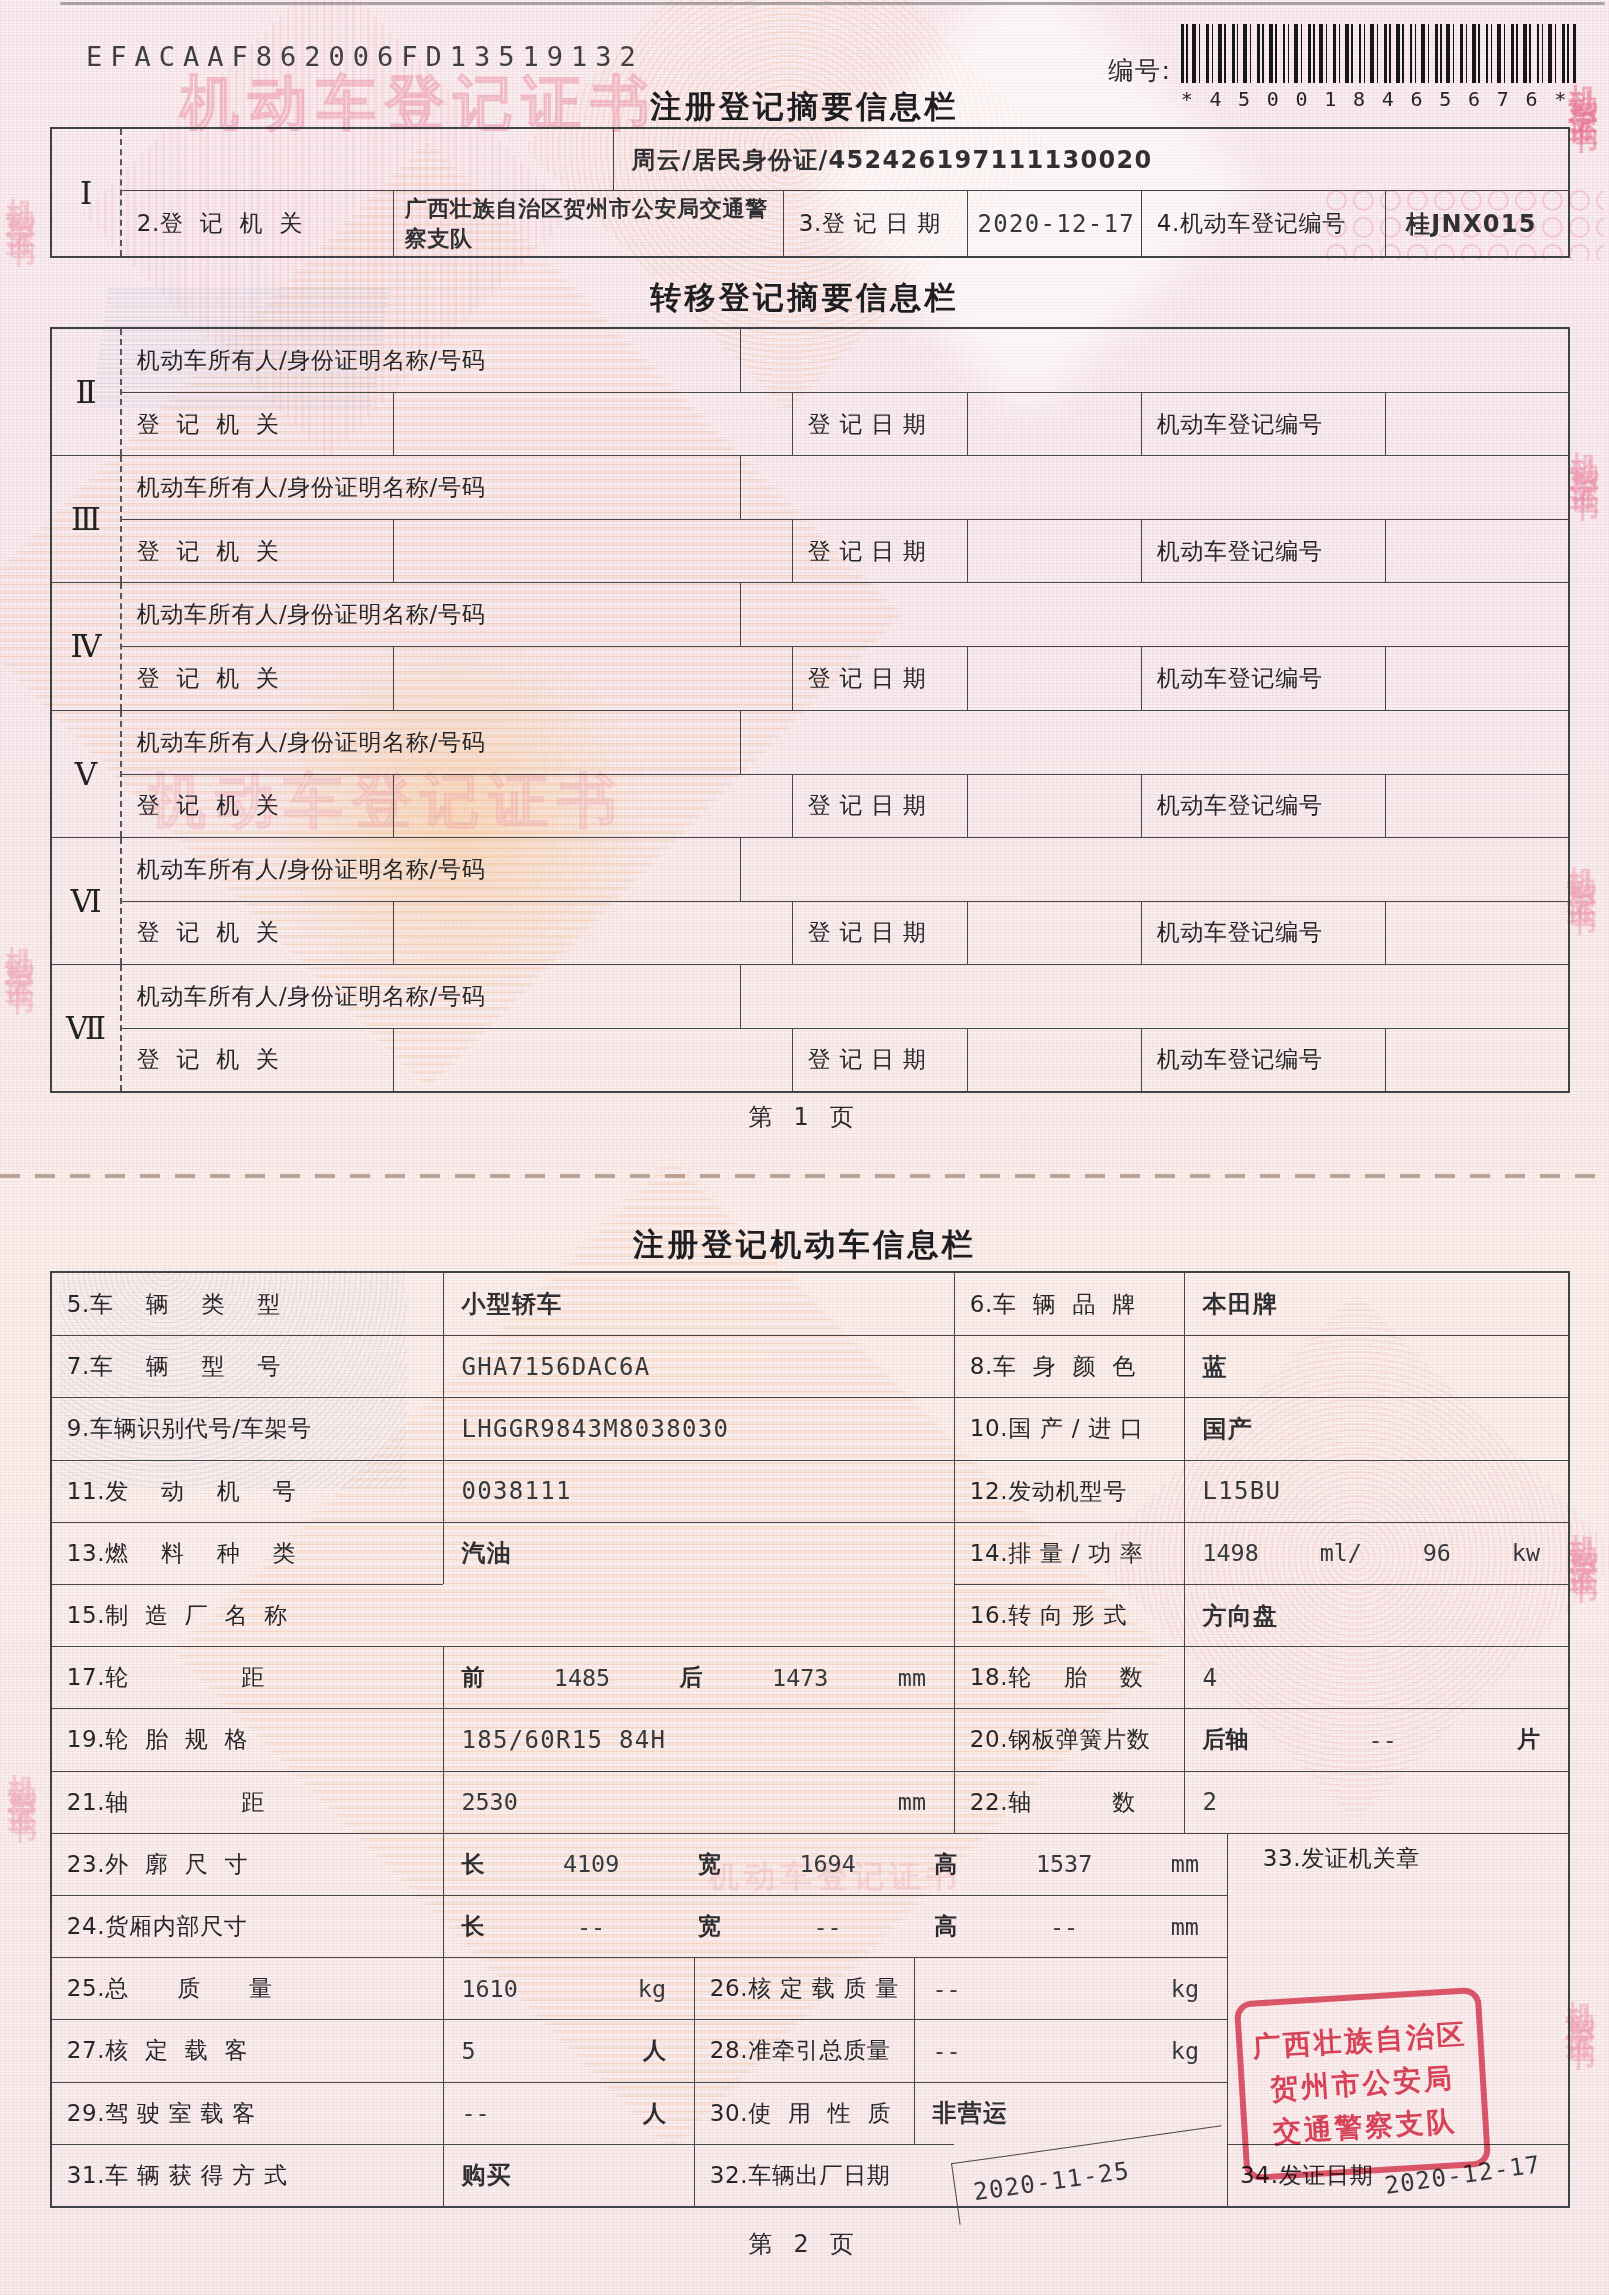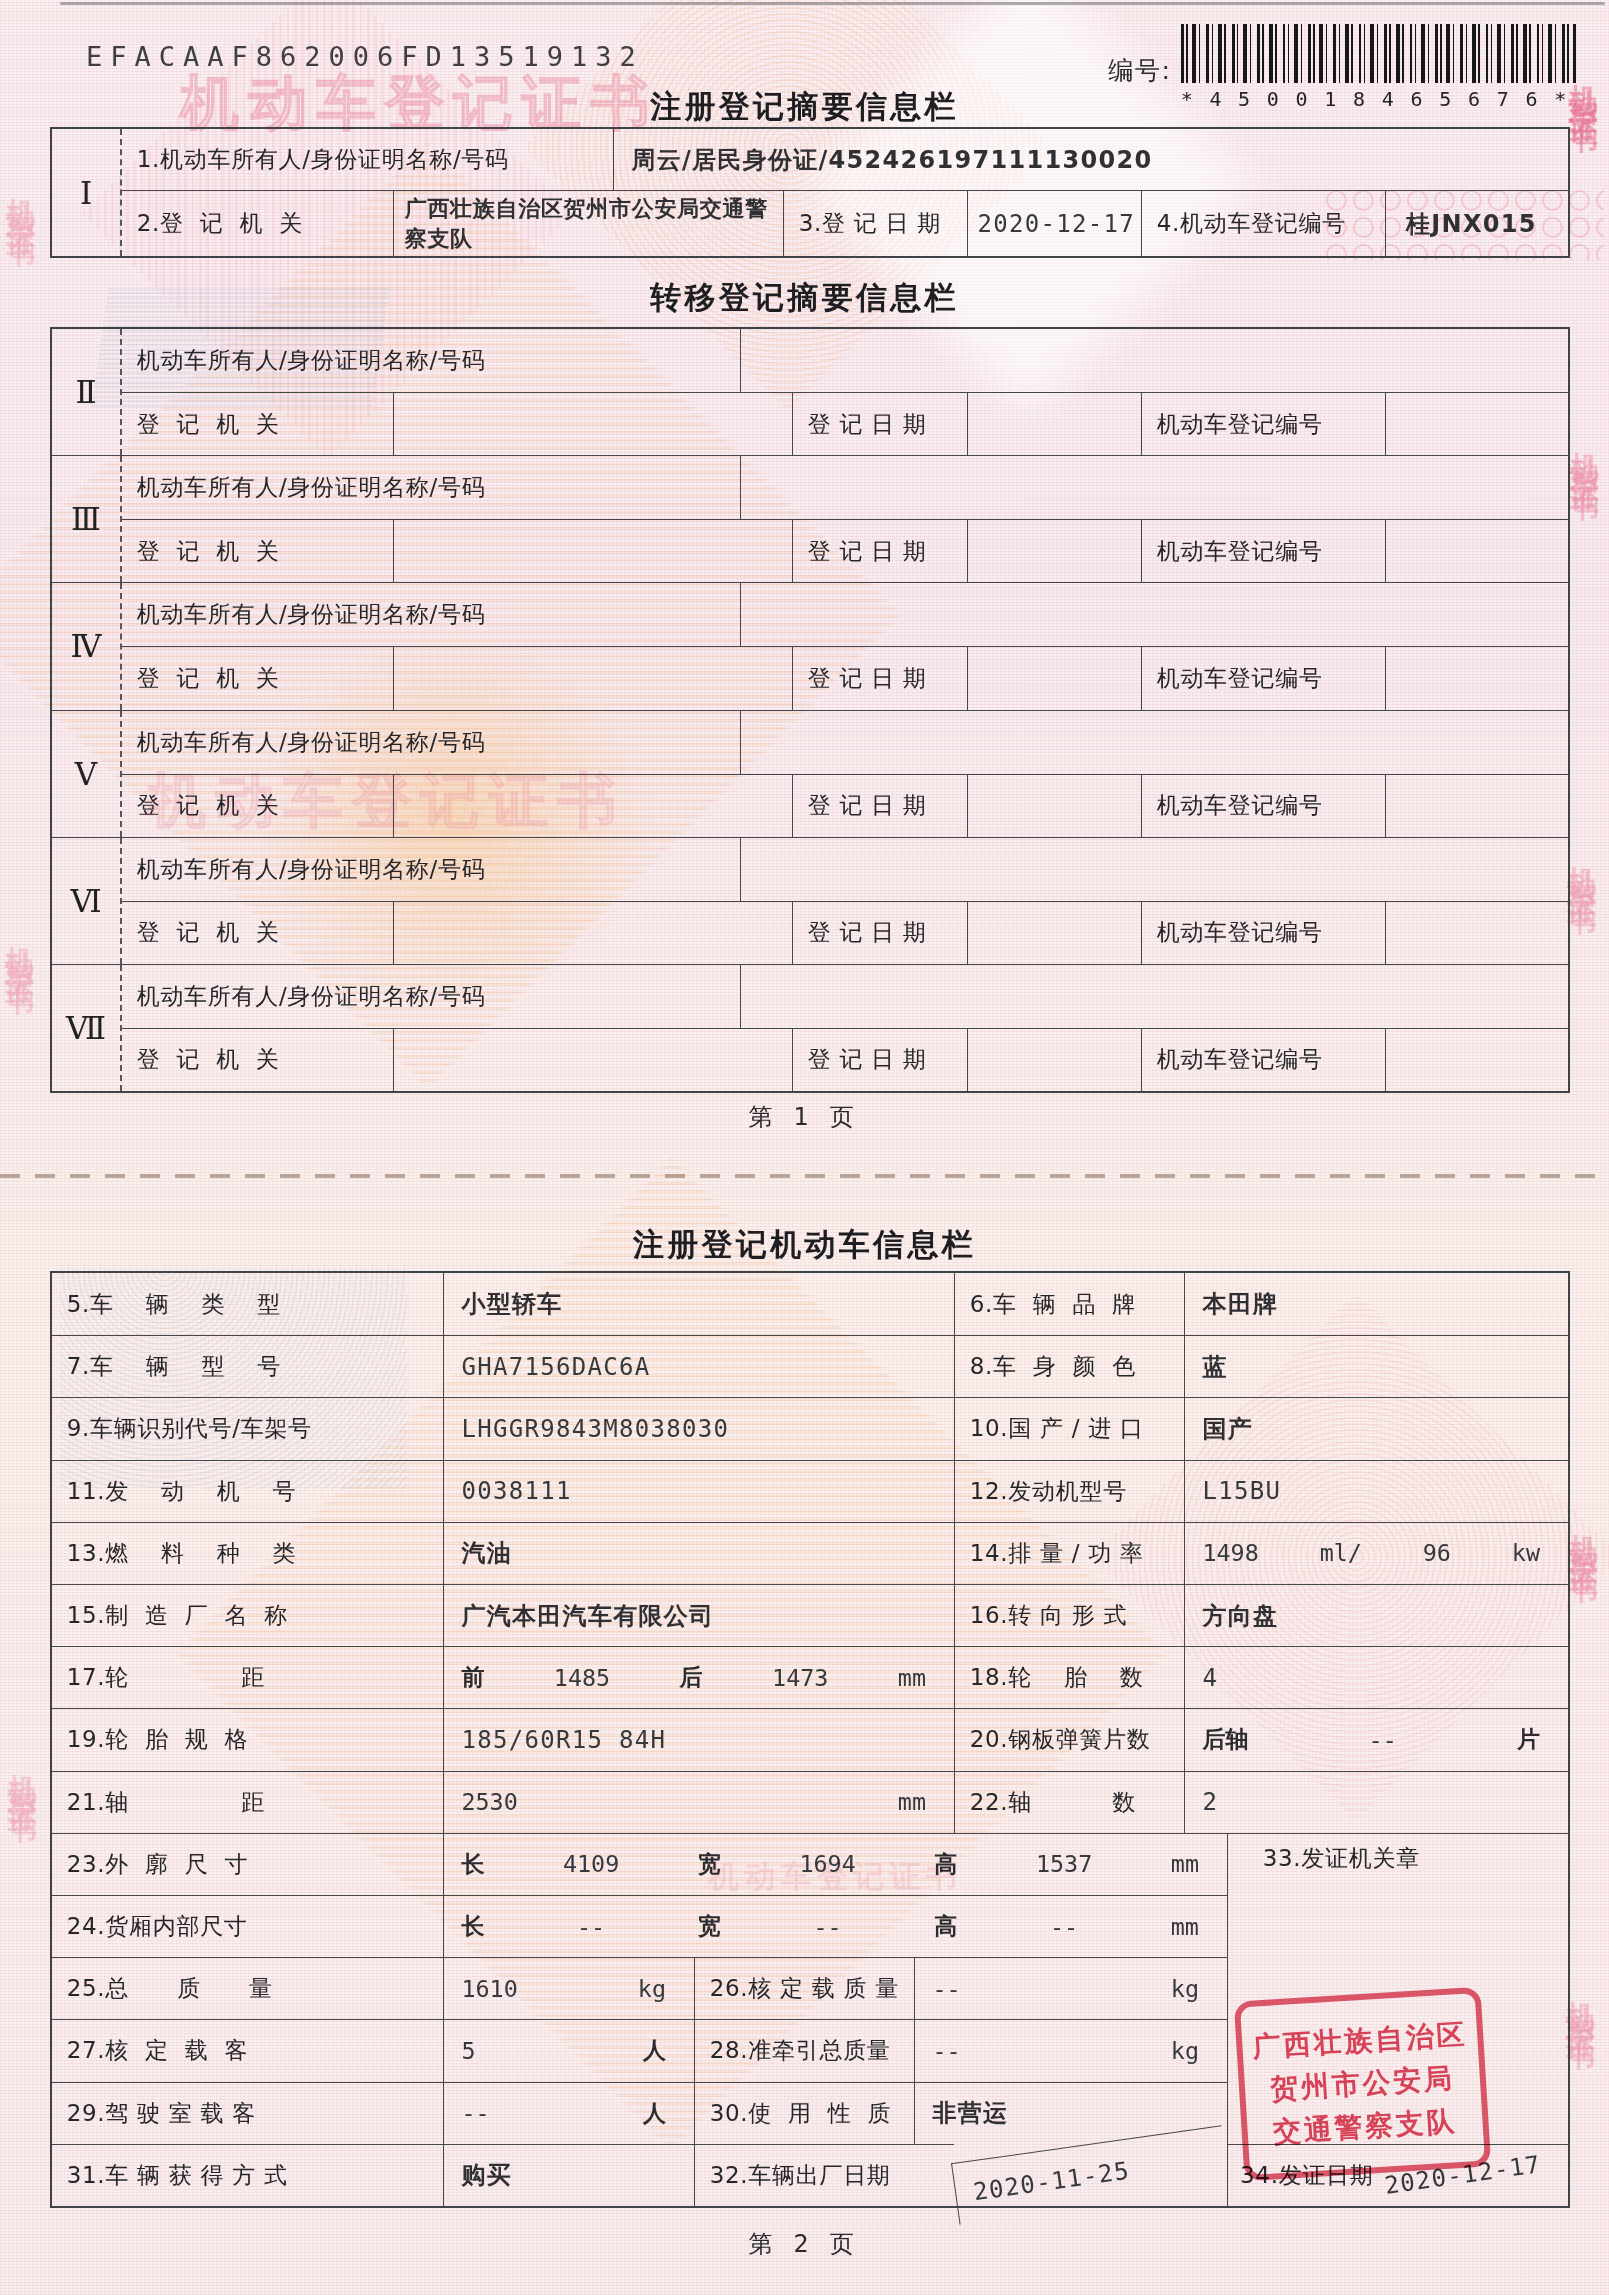--- a/index.html
+++ b/index.html
@@ -108,21 +108,20 @@
       <div class="barcode"></div>
       <div class="bardigits">*450018465676*</div>
     </div>
   </div>
 
   <div class="title" style="top:86px">注册登记摘要信息栏</div>
 
   <div class="tbl" style="top:127px;height:131px">
     <div class="g" style="grid-template-columns:70px 271px 220px 170px 184px 174px 244px auto;grid-template-rows:repeat(2,1fr)">
       <div class="c nt nl roman" style="grid-area:1/1/3/2">Ⅰ</div>
-      <div class="c nt nl lab" style="grid-area:1/2/2/4">1.机动车所有人/身份证明名称/号码</div>
       <div class="c nt cjk" style="grid-area:1/4/2/9">周云/居民身份证/452426197111130020</div>
       <div class="c nl lab" style="grid-area:2/2/3/3">2.登  记  机  关</div>
       <div class="c wrap2" style="grid-area:2/3/3/5">广西壮族自治区贺州市公安局交通警察支队</div>
       <div class="c lab" style="grid-area:2/5/3/6">3.登 记 日 期</div>
       <div class="c mono" style="grid-area:2/6/3/7;padding-left:9.4px">2020-12-17</div>
       <div class="c lab" style="grid-area:2/7/3/8">4.机动车登记编号</div>
       <div class="c cjk" style="grid-area:2/8/3/9;padding-left:20px;font-weight:600">桂JNX015</div>
     </div>
   </div>
 
@@ -247,21 +246,20 @@
       <div class="c cjk" style="grid-area:5/2/6/5">汽油</div>
       <div class="c lab" style="grid-area:5/5/6/6">14.排 量 / 功 率</div>
       <div class="c spread" style="grid-area:5/6/6/8">
         <span class="vv">1498</span>
         <span class="u">ml/</span>
         <span class="vv">96</span>
         <span class="u">kw</span>
       </div>
 
       <div class="c nl lab" style="grid-area:6/1/7/2">15.制  造  厂  名  称</div>
-      <div class="c cjk" style="grid-area:6/2/7/5">广汽本田汽车有限公司</div>
       <div class="c lab" style="grid-area:6/5/7/6">16.转 向 形 式</div>
       <div class="c cjk" style="grid-area:6/6/7/8">方向盘</div>
 
       <div class="c nl lab" style="grid-area:7/1/8/2">17.轮              距</div>
       <div class="c spread" style="grid-area:7/2/8/5">
         <span class="k">前</span>
         <span class="vv">1485</span>
         <span class="k">后</span>
         <span class="vv">1473</span>
         <span class="u">mm</span>

